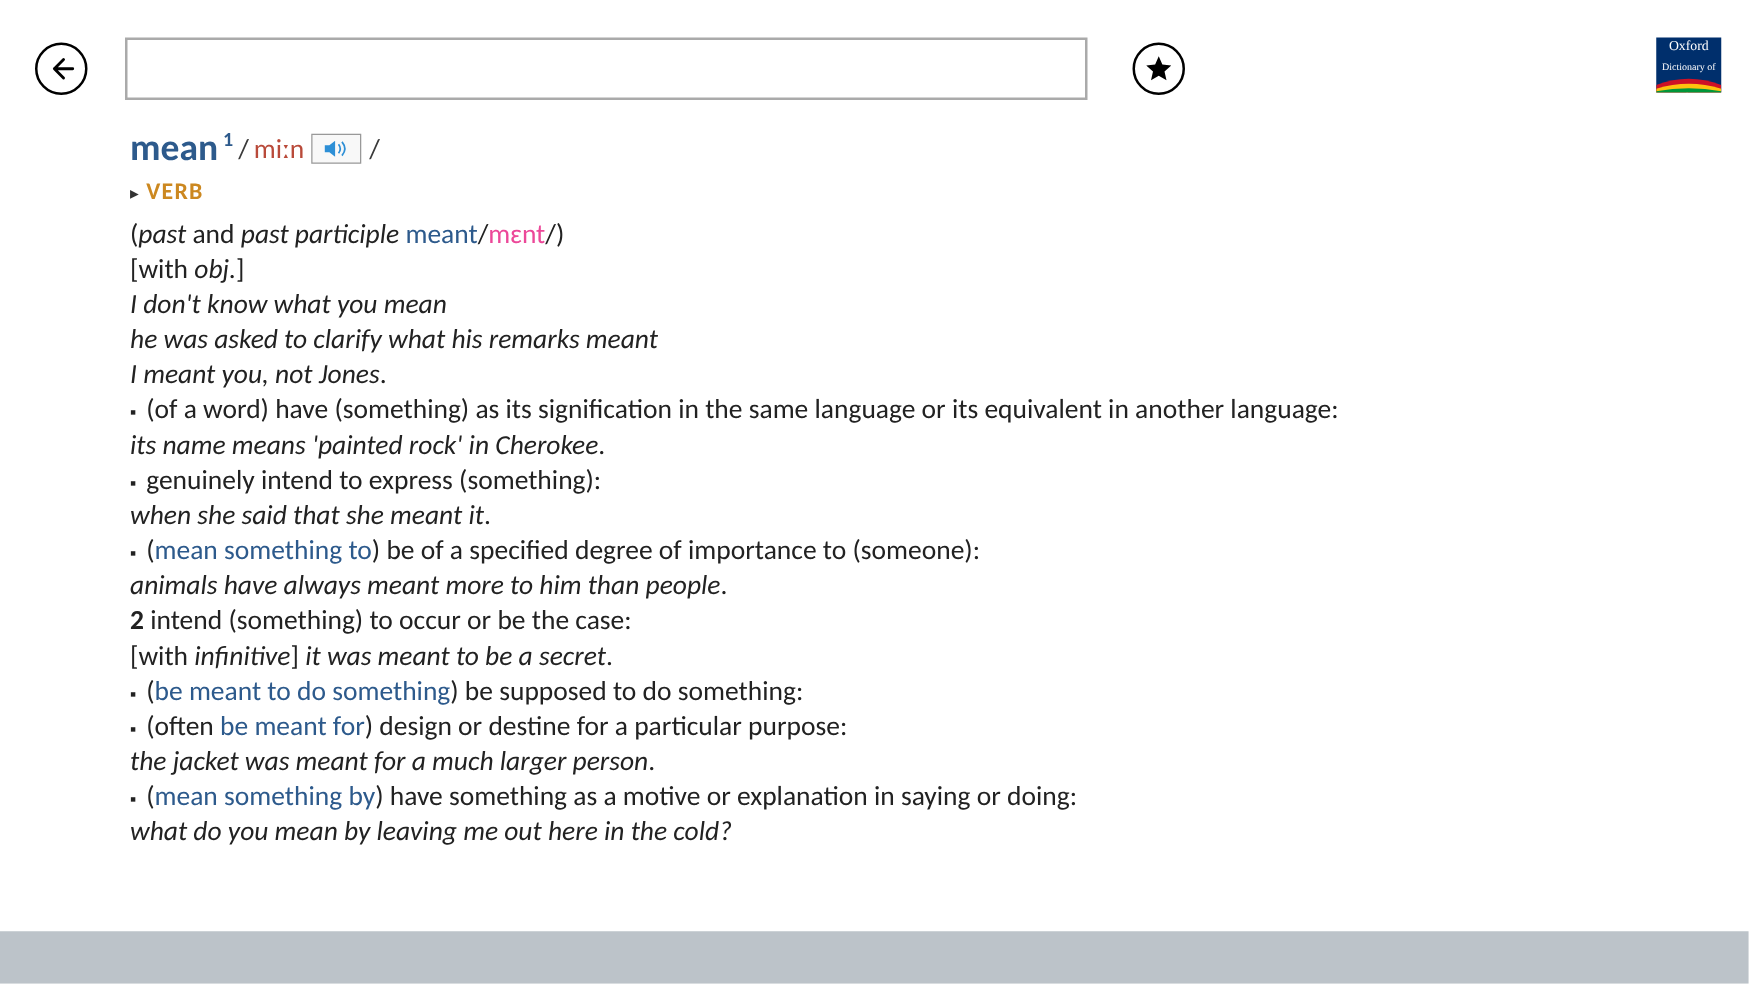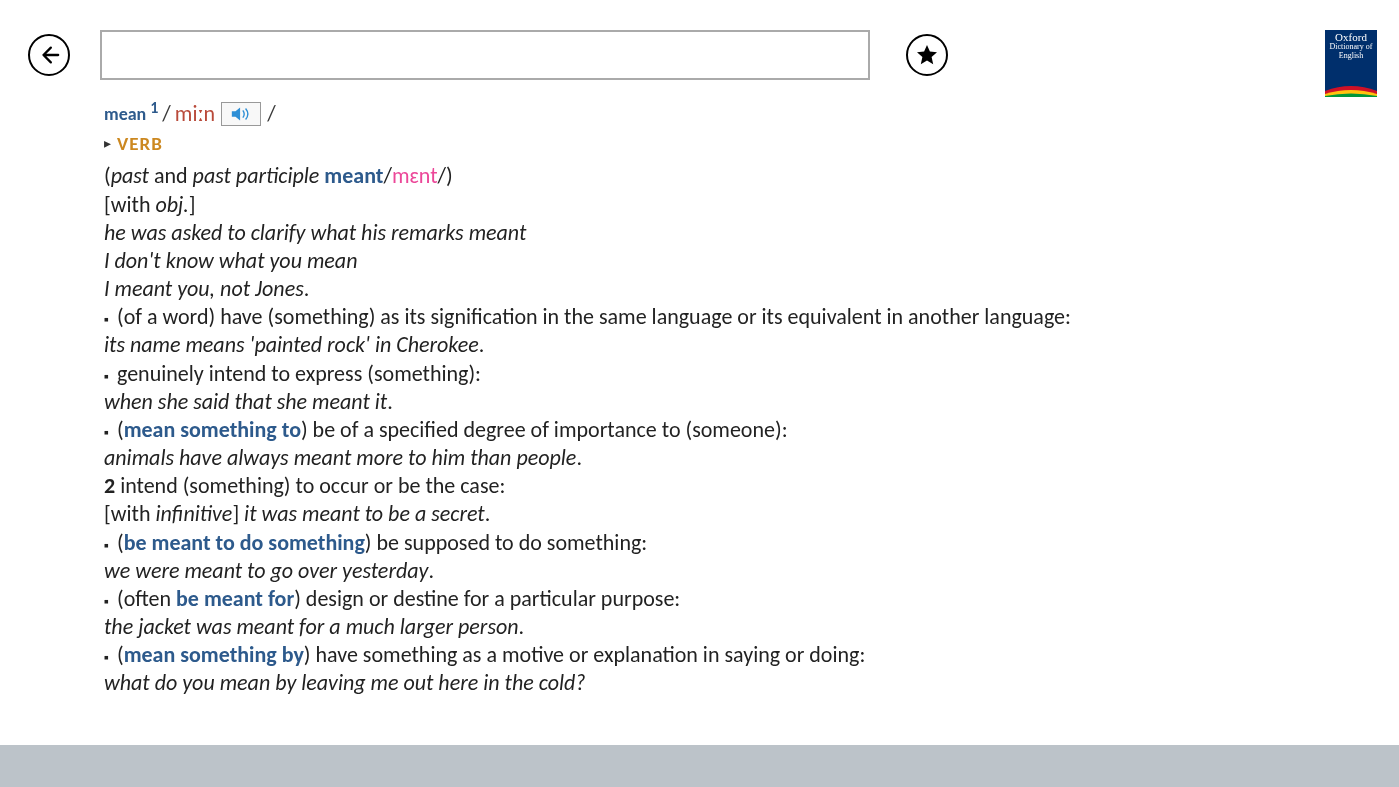--- a/index.html
+++ b/index.html
@@ -3,36 +3,36 @@
 <meta charset="utf-8">
 <style>
   * { box-sizing: border-box; margin: 0; padding: 0; }
   body { font-family: "Segoe UI", Calibri, Arial, sans-serif; background: #fff; width: 1399px; height: 787px; overflow: hidden; position: relative; }
   .header { display: flex; align-items: center; padding: 30px 20px 20px 28px; gap: 30px; }
   .back-btn { width: 42px; height: 42px; border: 2.5px solid #000; border-radius: 50%; display: flex; align-items: center; justify-content: center; cursor: pointer; background: #fff; }
   .back-btn svg { width: 22px; height: 22px; }
   .search-input { width: 770px; height: 50px; border: 2px solid #aaa; font-size: 18px; padding: 0 10px; background: #fff; }
   .star-btn { width: 42px; height: 42px; border: 2.5px solid #000; border-radius: 50%; display: flex; align-items: center; justify-content: center; cursor: pointer; background: #fff; margin-left: 6px; }
   .star-btn svg { width: 24px; height: 24px; }
-  .logo { position: absolute; right: 22px; top: 30px; width: 52px; height: 67px; background: #002f6c; display: flex; flex-direction: column; align-items: center; justify-content: flex-start; color: #fff; font-size: 8px; line-height: 9px; text-align: center; padding-top: 3px; }
+  .logo { position: absolute; right: 22px; top: 30px; width: 52px; height: 44px; background: #002f6c; display: flex; flex-direction: column; align-items: center; justify-content: space-between; color: #fff; font-size: 8px; line-height: 9px; text-align: center; padding-top: 3px; }
   .logo-text { font-family: Georgia, serif; }
   .logo-swoosh { position: absolute; bottom: 0; left: 0; right: 0; height: 14px; }
   .content { padding: 0 0 0 104px; font-size: 22px; line-height: 1.28; color: #222; max-width: 1260px; }
   .headword-row { display: flex; align-items: center; gap: 4px; margin-bottom: 4px; }
-  .headword { color: #2d5a8c; font-weight: bold; font-size: 18px; }
+  .headword { color: #2d5a8c; font-weight: bold; font-size: 30px; }
   .homnum { color: #2d5a8c; font-weight: bold; font-size: 16px; vertical-align: super; position: relative; top: -6px; }
   .pron { color: #b94a3a; font-size: 22px; }
   .slash { color: #3a3a3a; font-size: 22px; }
   .audio-btn { width: 40px; height: 24px; border: 1px solid #999; background: #f8f8f8; display: inline-flex; align-items: center; justify-content: center; cursor: pointer; margin: 0 2px; }
   .audio-btn svg { width: 22px; height: 16px; }
   .pos-row { display: flex; align-items: center; gap: 6px; margin: 4px 0 6px 0; }
   .tri { color: #333; font-size: 14px; }
   .pos { color: #cc8820; font-weight: bold; letter-spacing: 1px; font-size: 19px; text-align: right; }
   .italic { font-style: italic; }
-  .bluebold { font-weight: bold; color: #2d5a8c; }
+  .bluebold { font-weight: normal; color: #2d5a8c; }
   .pron2 { color: #ec4899; }
   .sense-num { font-weight: bold; }
   .bullet-row { display: flex; gap: 8px; align-items: flex-start; }
   .bullet { font-size: 14px; margin-top: 8px; }
   .line { margin: 0; }
   .bottom-bar { position: absolute; left: 0; right: 0; bottom: 0; height: 42px; background: #bcc3c9; }
 </style>
 </head>
 <body>
 
@@ -78,22 +78,22 @@
 
   <div class="pos-row">
     <span class="tri">▸</span>
     <span class="pos">VERB</span>
   </div>
 
   <p class="line"><span>(</span><span class="italic">past</span><span> and </span><span class="italic">past participle</span> <span class="bluebold">meant</span><span>/</span><span class="pron2">mɛnt</span><span>/</span><span>)</span></p>
 
   <p class="line"><span>[with </span><span class="italic">obj.</span><span>]</span></p>
 
+  <p class="line italic">I don't know what you mean</p>
   <p class="line italic">he was asked to clarify what his remarks meant</p>
-  <p class="line italic">I don't know what you mean</p>
   <p class="line"><span class="italic">I meant you, not Jones</span><span>.</span></p>
 
   <div class="bullet-row">
       <span class="bullet">▪</span>
       <div><span>(of a word) have (something) as its signification in the same language or its equivalent in another language:</span></div>
     </div>
   <p class="line"><span class="italic">its name means 'painted rock' in Cherokee</span><span>.</span></p>
 
   <div class="bullet-row">
       <span class="bullet">▪</span>
@@ -107,21 +107,20 @@
     </div>
   <p class="line"><span class="italic">animals have always meant more to him than people</span><span>.</span></p>
 
   <p class="line"><span class="sense-num">2</span><span> intend (something) to occur or be the case:</span></p>
   <p class="line"><span>[with </span><span class="italic">infinitive</span><span>] </span><span class="italic">it was meant to be a secret</span><span>.</span></p>
 
   <div class="bullet-row">
       <span class="bullet">▪</span>
       <div><span>(</span><span class="bluebold">be meant to do something</span><span>) be supposed to do something:</span></div>
     </div>
-  <p class="line"><span class="italic">we were meant to go over yesterday</span><span>.</span></p>
 
   <div class="bullet-row">
       <span class="bullet">▪</span>
       <div><span>(often </span><span class="bluebold">be meant for</span><span>) design or destine for a particular purpose:</span></div>
     </div>
   <p class="line"><span class="italic">the jacket was meant for a much larger person</span><span>.</span></p>
 
   <div class="bullet-row">
       <span class="bullet">▪</span>
       <div><span>(</span><span class="bluebold">mean something by</span><span>) have something as a motive or explanation in saying or doing:</span></div>

